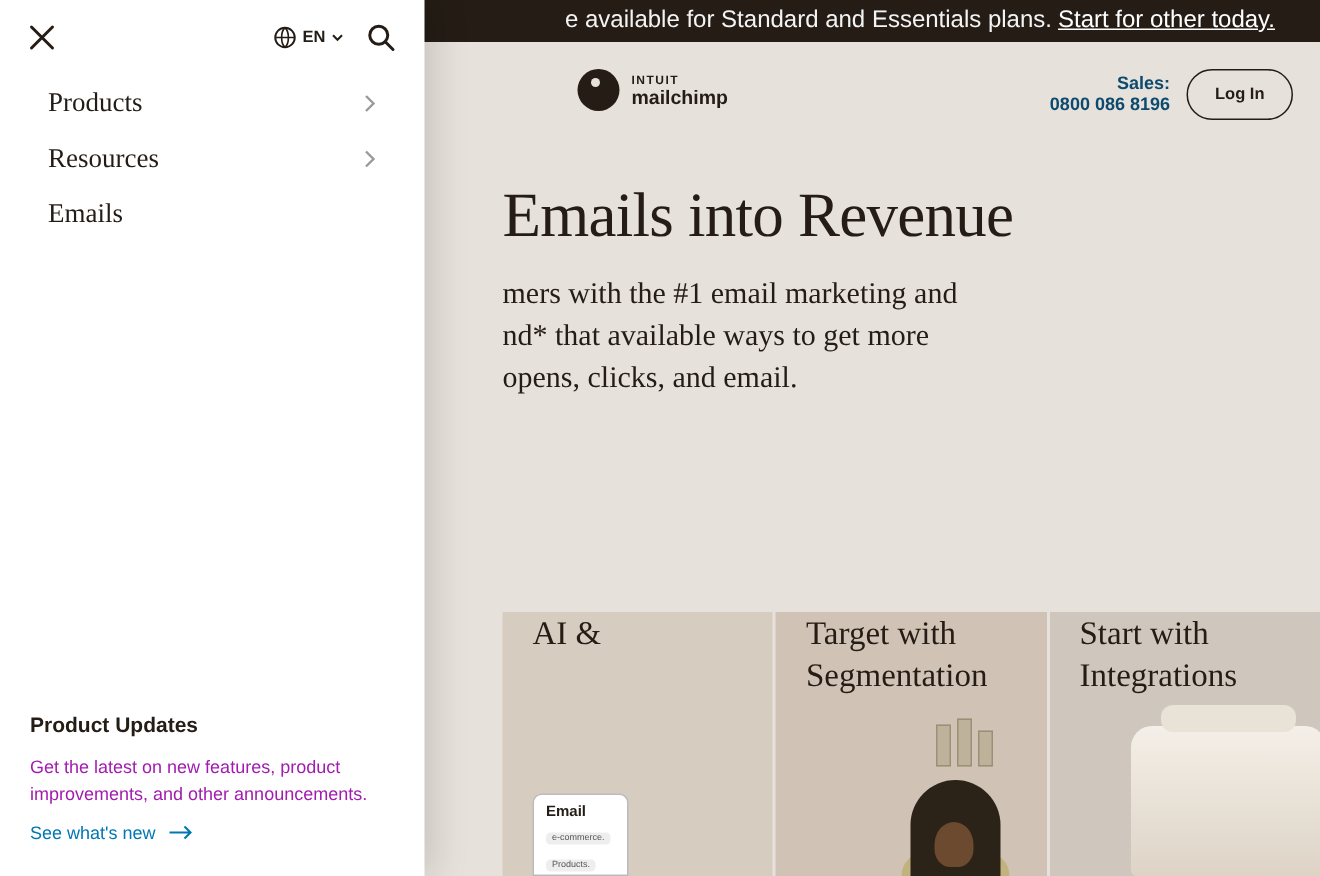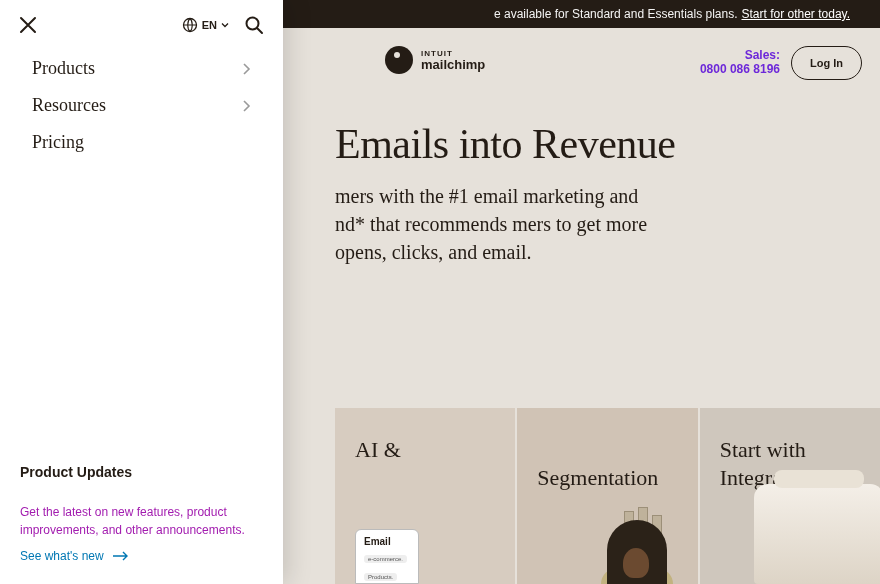--- a/index.html
+++ b/index.html
@@ -6,42 +6,42 @@
   html, body { width: 880px; height: 584px; overflow: hidden; font-family: Georgia, 'Times New Roman', serif; }
   body { position: relative; background: #e6e1da; }
 
   
   .page { position: absolute; inset: 0; }
 
   .promo-bar {
     position: absolute; top: 0; left: 0; right: 0; height: 28px;
     background: #241c15; color: #fff;
     font-family: -apple-system, BlinkMacSystemFont, "Helvetica Neue", Arial, sans-serif;
-    font-size: 12px; display: flex; align-items: center; justify-content: flex-end;
+    font-size: 16px; display: flex; align-items: center; justify-content: flex-end;
     padding-right: 30px;
   }
   .promo-bar .promo-text { opacity: 0.95; }
   .promo-bar .promo-link { text-decoration: underline; margin-left: 4px; cursor: pointer; }
 
   .topbar {
     position: absolute; top: 28px; left: 0; right: 0; height: 68px;
     background: #e6e1da; display: flex; align-items: center; padding: 0 18px;
   }
   .brand {
     position: absolute; left: 385px; top: 18px; display: flex; align-items: center; gap: 8px;
   }
   .brand .logo { width: 28px; height: 28px; background: #241c15; border-radius: 50%; position: relative; }
   .brand .logo::after { content: ""; position: absolute; left: 9px; top: 6px; width: 6px; height: 6px; background: #e6e1da; border-radius: 50%; }
   .brand .brand-text { display: flex; flex-direction: column; line-height: 1; }
   .brand .brand-intuit { font-family: Arial, sans-serif; font-size: 8px; font-weight: 700; letter-spacing: 1px; color: #241c15; }
   .brand .brand-name { font-family: Arial, sans-serif; font-size: 13px; font-weight: 900; color: #241c15; }
 
   .sales-block {
     position: absolute; right: 100px; top: 20px; text-align: right;
-    font-family: -apple-system, Arial, sans-serif; color: #6d28d9;
+    font-family: -apple-system, Arial, sans-serif; color: #0c4a6e;
   }
   .sales-label { font-size: 12px; font-weight: 600; }
   .sales-phone { font-size: 12px; font-weight: 600; }
 
   .login-btn {
     position: absolute; right: 18px; top: 18px;
     border: 1px solid #241c15; border-radius: 22px; padding: 10px 18px;
     font-family: -apple-system, Arial, sans-serif; font-size: 11px; font-weight: 600;
     background: transparent; cursor: pointer; color: #241c15;
   }
@@ -56,21 +56,21 @@
     background: #d9c24a; border: 1px solid #241c15; border-radius: 26px;
     padding: 14px 24px; font-family: -apple-system, Arial, sans-serif; font-size: 13px; font-weight: 600;
     cursor: pointer; color: #241c15;
   }
 
   .cards-row {
     position: absolute; bottom: 0; left: 335px; right: 0; height: 176px;
     display: flex; gap: 2px;
   }
   .card {
-    flex: 1; background: #d7ccc0; padding: 28px 20px 0 20px; color: #241c15;
+    flex: 1; background: #d7ccc0; padding: 0 20px 0 20px; color: #241c15;
     display: flex; flex-direction: column;
   }
   .card:nth-child(2) { background: #d0c3b5; }
   .card:nth-child(3) { background: #cfc7bd; }
   .card h3 { font-size: 22px; font-weight: 500; line-height: 1.25; }
   .card .card-body { flex: 1; margin-top: 12px; position: relative; }
 
   .card-email-box {
     position: absolute; left: 0; bottom: 0; width: 64px; background: #fff; border: 1px solid #bbb;
     border-radius: 6px 6px 0 0; padding: 6px 8px 0 8px; font-family: -apple-system, Arial, sans-serif;
@@ -117,21 +117,21 @@
   .nav-item {
     display: flex; align-items: center; justify-content: space-between;
     padding: 8px 8px; font-size: 18px; color: #241c15; cursor: pointer;
   }
   .nav-item .chev { color: #8a8a8a; }
 
   .drawer-footer {
     margin-top: auto; padding: 16px 20px 20px 20px;
     font-family: -apple-system, Arial, sans-serif; color: #241c15;
   }
-  .drawer-footer h4 { font-size: 14px; font-weight: 700; margin-bottom: 24px; }
+  .drawer-footer h4 { font-size: 14px; font-weight: 700; margin-bottom: 12px; }
   .drawer-footer p { font-size: 12px; color: #a21caf; line-height: 1.45; }
   .see-new {
     display: inline-flex; align-items: center; gap: 8px; margin-top: 10px;
     color: #0077b3; font-size: 12px; font-weight: 500; cursor: pointer;
   }
 
   svg { display: block; }
 </style>
 </head>
 <body>
@@ -157,39 +157,39 @@
       <div class="sales-phone">0800 086 8196</div>
     </div>
 
     <button class="login-btn">Log In</button>
   </div>
 
   <div class="hero">
     <h1 class="hero-title">Emails into Revenue</h1>
     <div class="hero-sub">
       <div>mers with the #1 email marketing and</div>
-      <div>nd* that recommends mers to get more</div>
+      <div>nd* that available ways to get more</div>
       <div>opens, clicks, and email.</div>
     </div>
   </div>
 
   <div class="cards-row">
     <div class="card">
       <h3>AI &amp;</h3>
       <div class="card-body">
         <div class="card-email-box">
           <div class="email-label">Email</div>
           <span class="email-chip">e-commerce.</span>
           <span class="email-chip">Products.</span>
         </div>
       </div>
     </div>
     <div class="card">
       <h3>
-        <br>
+        <span>Target with</span><br>
         <span>Segmentation</span>
       </h3>
       <div class="card-body">
         <div class="card-shelf">
           <div class="binder b1"></div>
             <div class="binder b2"></div>
             <div class="binder b3"></div>
         </div>
         <div class="card-person">
           <div class="body"></div>
@@ -252,21 +252,21 @@
     </div>
     <div class="nav-item">
       <span>Resources</span>
       <span class="chev">
         <svg width="10" height="14" viewBox="0 0 10 14">
             <path d="M3 2 L8 7 L3 12" fill="none" stroke="#9a9a9a" stroke-width="1.6"></path>
           </svg>
       </span>
     </div>
     <div class="nav-item">
-      <span>Pricing</span>
+      <span>Emails</span>
     </div>
   </nav>
 
   <div class="drawer-footer">
     <h4>Product Updates</h4>
     <p>Get the latest on new features, product improvements, and other announcements.</p>
     <a class="see-new">
       <span>See what's new</span>
       <span>
         <svg width="18" height="10" viewBox="0 0 18 10">

